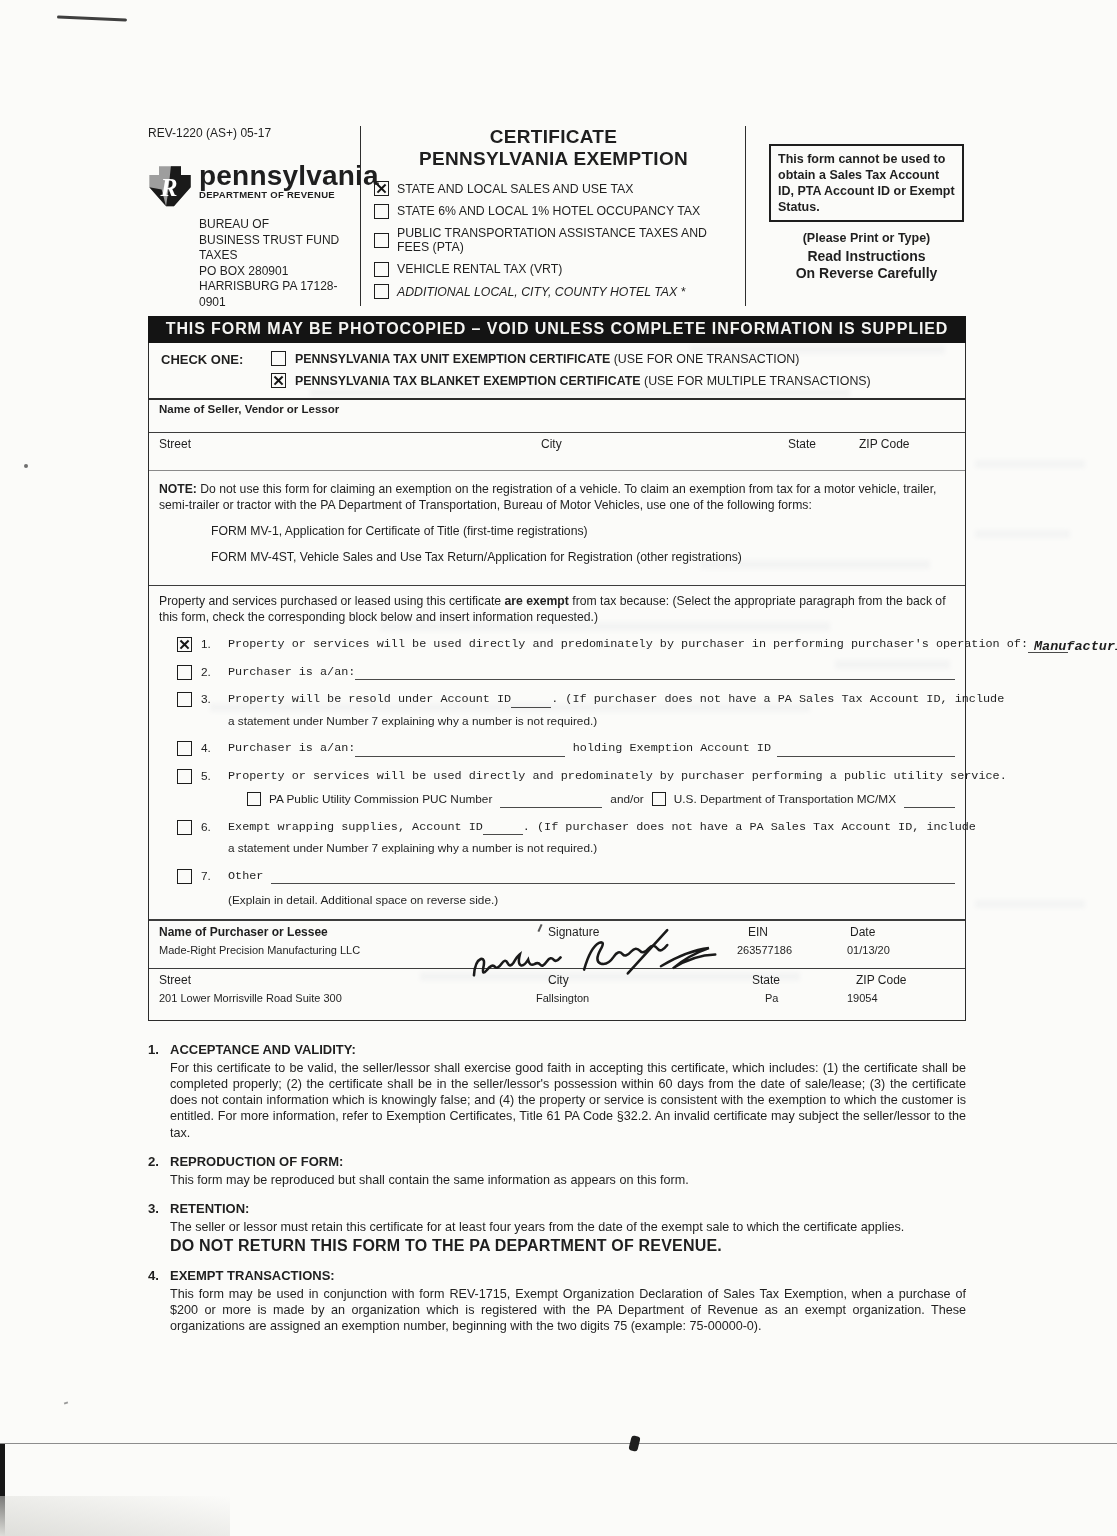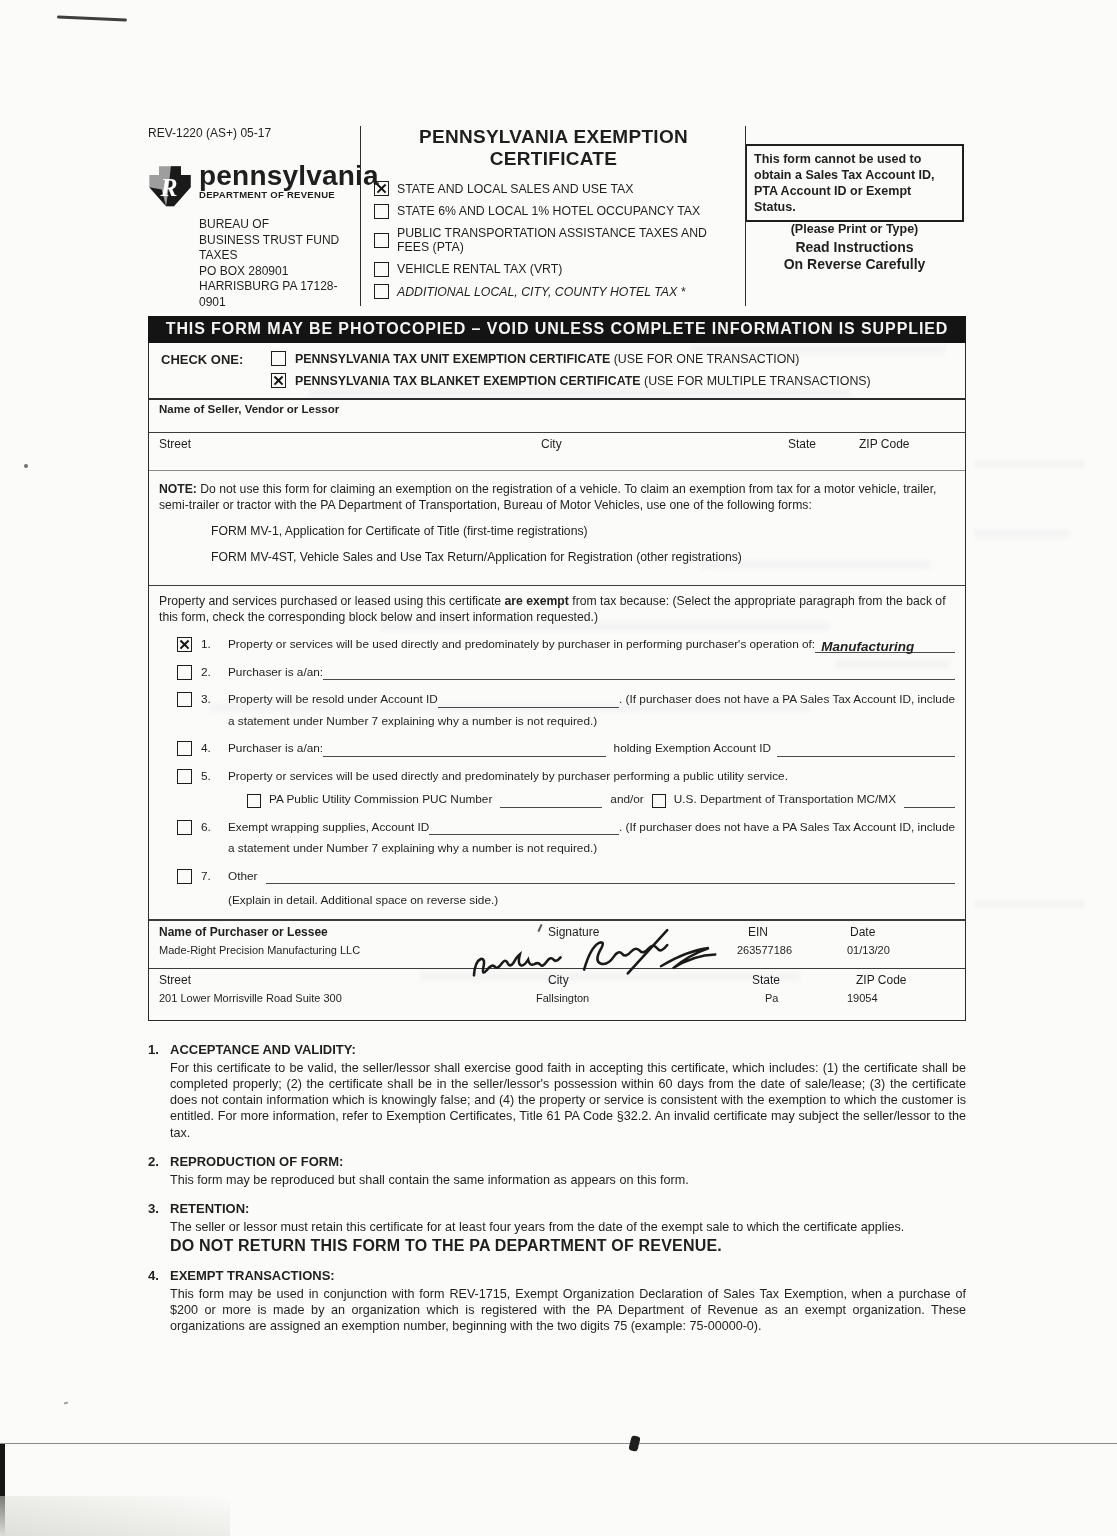--- a/index.html
+++ b/index.html
@@ -15,23 +15,23 @@
   .logo-row{display:flex;align-items:flex-start;gap:7px;}
   .keystone{width:44px;height:44px;flex:none;}
   .logo-text .pa{font-size:28px;font-weight:bold;letter-spacing:.2px;line-height:24px;}
   .logo-text .dept{font-size:9.5px;font-weight:bold;letter-spacing:.3px;margin-top:1px;}
   .addr{font-size:12px;line-height:15.5px;margin:9px 0 0 51px;}
   .hcenter{padding:2px 12px 0 14px;}
   .title{font-size:19px;font-weight:bold;text-align:center;line-height:22px;letter-spacing:.3px;}
   .taxlist{margin-top:11px;}
   .taxrow{display:flex;align-items:center;gap:8px;margin-bottom:7.5px;font-size:12.3px;}
   .taxrow.italic{font-style:italic;}
-  .hright{padding:20px 2px 0 0;}
+  .hright{padding:20px 2px 0 24px;}
   .notice{border:2px solid #1e1e1e;padding:5px 7px;font-weight:bold;font-size:12.5px;line-height:16px;}
-  .please{text-align:center;font-weight:bold;font-size:12.5px;}
+  .please{text-align:center;font-weight:bold;font-size:12.5px;margin-top:9px;}
   .readinstr{text-align:center;font-weight:bold;font-size:14px;line-height:16.5px;margin-top:3px;}
 
   
   .banner{margin-top:6px;background:#141414;color:#f4f4f2;font-weight:bold;
           font-size:16px;letter-spacing:.9px;text-align:center;padding:4px 0 5px;}
 
   
   .mainbox{border:1.5px solid #2c2c2c;border-top:none;}
   .rule{border:none;border-top:1px solid #3c3c3c;margin:0;}
   .rule.thick{border-top-width:2px;border-top-color:#2c2c2c;}
@@ -53,25 +53,25 @@
 
   .note-sec{padding:11px 10px 4px;font-size:12.2px;line-height:15.5px;}
   .note-forms{margin:11px 0 16px 52px;line-height:15px;}
   .note-forms div{margin-bottom:11px;}
 
   .exempt-sec{padding:8px 10px 6px;font-size:12.2px;line-height:15.5px;}
   .reason{display:flex;align-items:flex-start;gap:9px;padding-left:18px;margin:12px 0;font-size:11.8px;}
   .reason .cb{margin-top:0;}
   .rnum{width:18px;flex:none;}
   .rbody{flex:1;min-width:0;}
-  .rline{display:flex;align-items:flex-end;width:100%;white-space:nowrap;}
+  .rline{display:flex;align-items:flex-end;width:100%;white-space:nowrap;font-family:Liberation Mono, monospace;}
   .blank{border-bottom:1.1px solid #4a4a4a;height:13px;align-self:flex-end;flex:none;}
   .blank.flexb{flex:1;min-width:40px;}
   .fill-manu{font-style:italic;font-weight:600;font-size:13.5px;padding:0 4px 0 6px;}
-  .rsub{display:flex;align-items:flex-end;gap:8px;margin-top:8px;padding-left:19px;white-space:nowrap;}
+  .rsub{display:flex;align-items:flex-start;gap:8px;margin-top:8px;padding-left:19px;white-space:nowrap;}
   .r2nd{margin-top:6px;white-space:normal;}
 
   .auth{padding:9px 10px 8px;font-size:12.4px;line-height:17px;}
 
   .pwrap{position:relative;}
   .pgrid{display:grid;grid-template-columns:386px 200px 112px 1fr;font-size:12px;}
   .pgrid > div{padding-top:4px;}
   .plabel-name{font-weight:bold;padding-left:10px;font-size:12px;}
   .pl13{padding-left:13px;} .pl17{padding-left:17px;} .pl9{padding-left:9px;} .pl3{padding-left:3px;}
   .pvals{display:grid;grid-template-columns:386px 200px 112px 1fr;font-size:11px;padding:5px 0 12px;}
@@ -140,22 +140,22 @@
         <div class="addr">
           <div>BUREAU OF</div>
           <div>BUSINESS TRUST FUND TAXES</div>
           <div>PO BOX 280901</div>
           <div>HARRISBURG PA  17128-0901</div>
         </div>
       </div>
 
       <div class="hcenter">
         <div class="title">
+          <div>CERTIFICATE</div>
           <div>PENNSYLVANIA EXEMPTION</div>
-          <div>CERTIFICATE</div>
         </div>
         <div class="taxlist">
           <div class="taxrow">
             <span class="cb">✕</span>
             <span>STATE AND LOCAL SALES AND USE TAX</span>
           </div>
           <div class="taxrow">
             <span class="cb"></span>
             <span>STATE 6% AND LOCAL 1% HOTEL OCCUPANCY TAX</span>
           </div>

